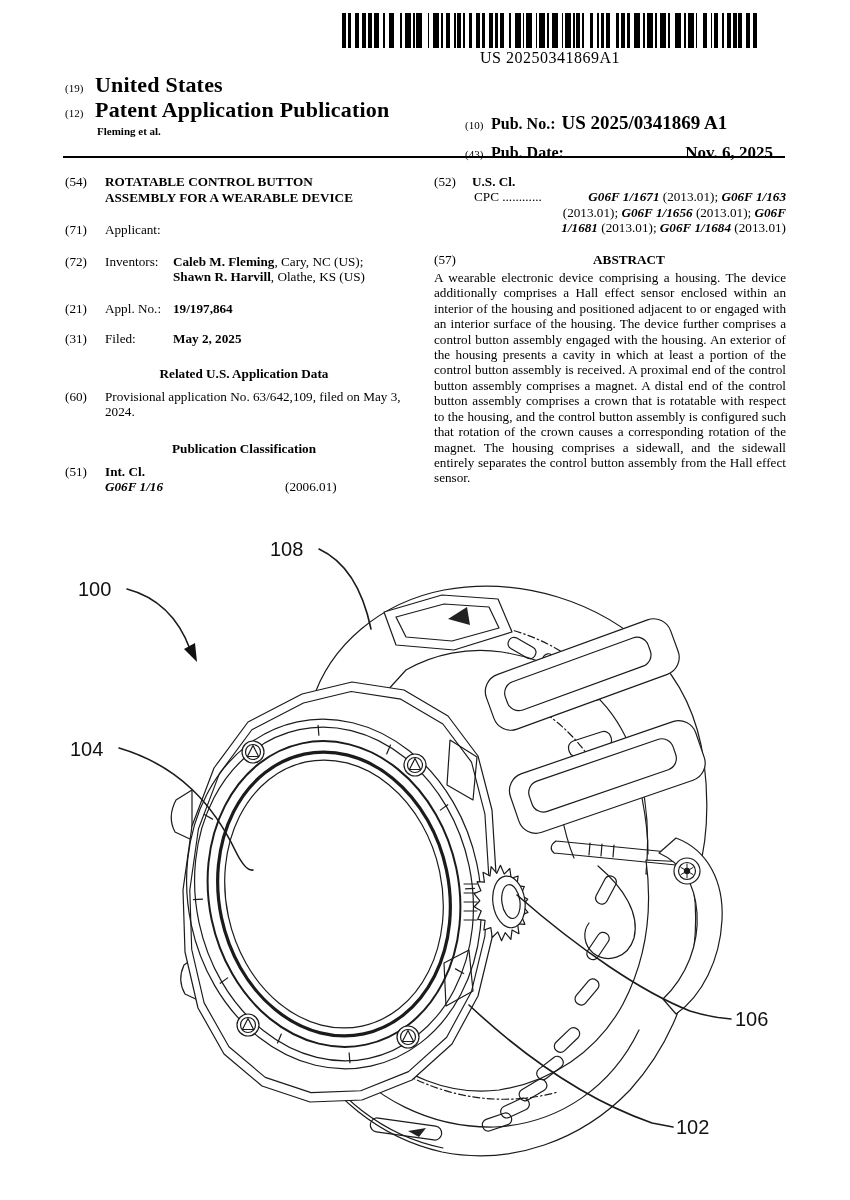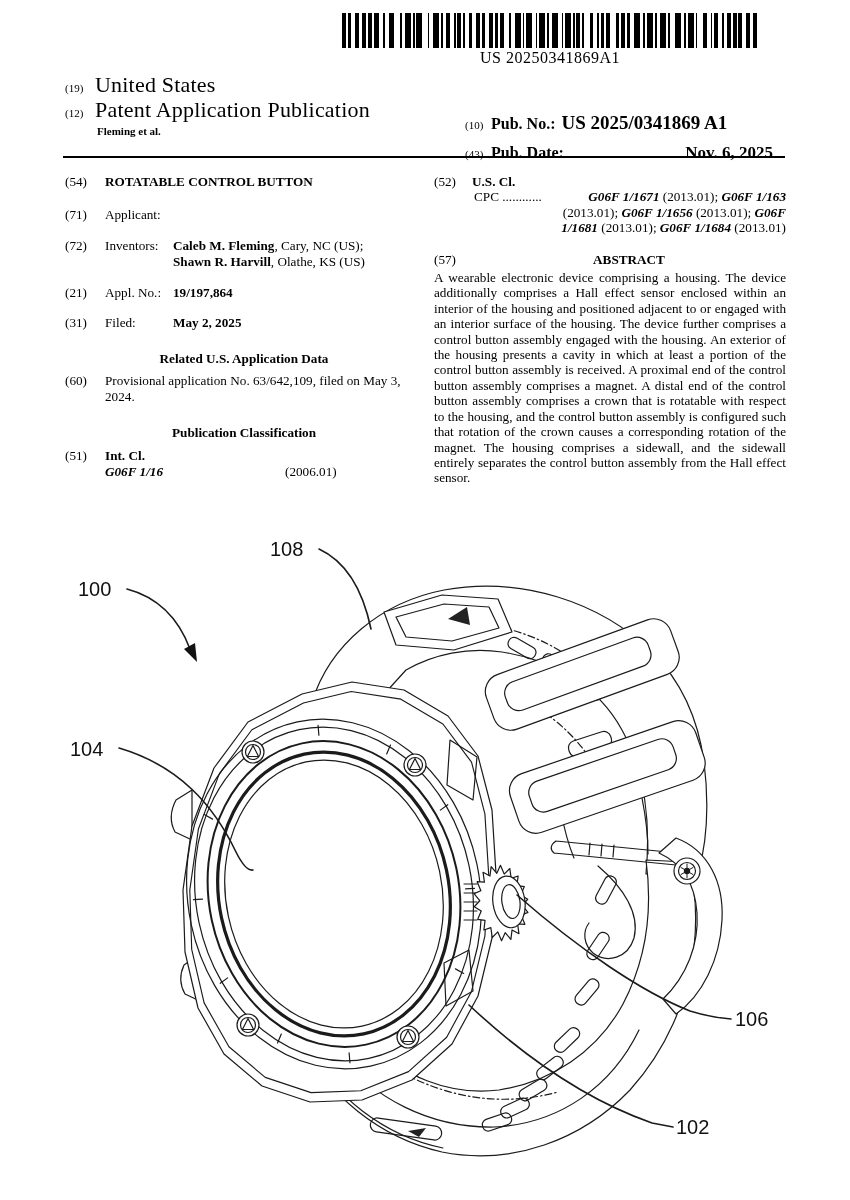--- a/index.html
+++ b/index.html
@@ -12,21 +12,21 @@
   
   .bc{position:absolute;left:342px;top:13px;width:416px;height:35px;display:flex;}
   .bc span{background:#000;height:100%;flex:none;}
   .bc-num{position:absolute;left:342px;top:49px;width:416px;text-align:center;
           font-size:16px;letter-spacing:.5px;}
 
   
   .hl{position:absolute;left:65px;top:72px;}
   .hl .r{display:flex;align-items:baseline;}
   .hl .paren{width:30px;flex:none;}
-  .big{font-size:22px;font-weight:normal;letter-spacing:.2px;line-height:25px;}
+  .big{font-size:22px;font-weight:bold;letter-spacing:.2px;line-height:25px;}
   .authors{margin-left:32px;font-size:11px;font-weight:bold;margin-top:3px;}
   .hr2{position:absolute;left:465px;top:112px;width:308px;}
   .hr2 .r{display:flex;align-items:baseline;}
   .hr2 .paren{width:26px;flex:none;}
   .publbl{font-size:16px;font-weight:bold;}
   .pubval{font-size:19px;font-weight:bold;margin-left:6px;}
   .dateval{font-size:17px;font-weight:bold;margin-left:auto;}
   .rule{position:absolute;left:63px;top:156px;width:722px;height:2px;background:#000;}
 
   
@@ -145,20 +145,21 @@
     </div>
   </div>
 
   <div class="rule"></div>
 
   <div class="colL">
     <div class="row">
       <span class="n">(54)</span>
       <span class="v b">
         <div>ROTATABLE CONTROL BUTTON</div>
+        <div>ASSEMBLY FOR A WEARABLE DEVICE</div>
       </span>
     </div>
     <div class="row" style="margin-top:17px;">
       <span class="n">(71)</span>
       <span class="k">Applicant:</span>
     </div>
     <div class="row" style="margin-top:16px;">
       <span class="n">(72)</span>
       <span class="k">Inventors:</span>
       <span class="v">

